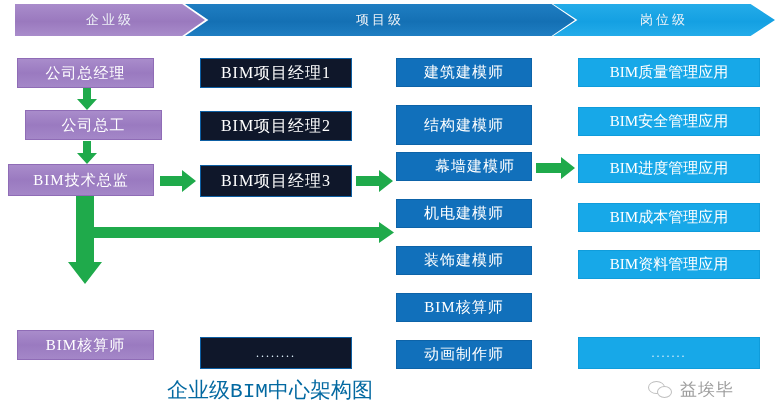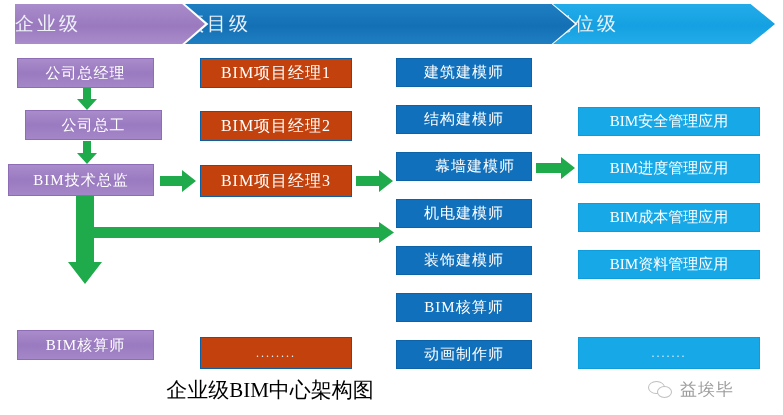--- a/index.html
+++ b/index.html
@@ -15,26 +15,26 @@
     width: 783px;
     height: 415px;
     background: #ffffff;
     overflow: hidden;
   }
 
   
   .chev {
     position: absolute;
     top: 4px;
-    height: 40px;
+    height: 32px;
     display: flex;
     align-items: center;
-    justify-content: flex-start;
+    justify-content: center;
     color: #eef2f7;
-    font-size: 19px;
+    font-size: 13px;
     letter-spacing: 3px;
     font-family: "Liberation Serif", "DejaVu Serif", serif;
     box-sizing: border-box;
   }
   .chev-1 {
     left: 15px;
     width: 190px;
     background: linear-gradient(180deg, #a98ccb 0%, #9a79be 55%, #a98ccb 100%);
     clip-path: polygon(0 0, 88% 0, 100% 50%, 88% 100%, 0 100%);
   }
@@ -63,21 +63,21 @@
     text-align: center;
     font-family: "Liberation Serif", "DejaVu Serif", serif;
   }
   .node.purple {
     background: linear-gradient(180deg, #a98ccb 0%, #9a7ac0 50%, #a487c8 100%);
     border: 1px solid #8f6cb6;
     font-size: 15px;
     letter-spacing: 1px;
   }
   .node.blue {
-    background: #c2410c;
+    background: #0f172a;
     border: 1px solid #0d5fa3;
     font-size: 16px;
     letter-spacing: 1px;
   }
   .node.blue2 {
     background: #1170bb;
     border: 1px solid #0d63a8;
     font-size: 15px;
     letter-spacing: 1px;
   }
@@ -99,23 +99,23 @@
   }
   .arrow-green svg { display: block; }
 
   
   #caption {
     position: absolute;
     left: 0;
     top: 376px;
     width: 540px;
     text-align: center;
-    font-family: Liberation Serif, serif;
+    font-family: Liberation Mono, monospace;
     font-size: 21px;
-    color: #000000;
+    color: #0369a1;
     letter-spacing: 0px;
   }
 
   
   #watermark {
     position: absolute;
     left: 648px;
     top: 378px;
     display: flex;
     align-items: center;
@@ -193,21 +193,21 @@
   </div>
 
   <div class="node blue dots" style="left:200px; top:337px; width:152px; height:32px;">
     <span>........</span>
   </div>
 
   <div class="node blue2" style="left:396px; top:58px; width:136px; height:29px;">
     <span>建筑建模师</span>
   </div>
 
-  <div class="node blue2" style="left:396px; top:105px; width:136px; height:29px;">
+  <div class="node blue2" style="left:396px; top:105px; width:136px; height:40px;">
     <span>结构建模师</span>
   </div>
 
   <div class="node blue2" style="left:396px; top:152px; width:136px; height:29px;padding-left:22px;">
     <span>幕墙建模师</span>
   </div>
 
   <div class="node blue2" style="left:396px; top:199px; width:136px; height:29px;">
     <span>机电建模师</span>
   </div>
@@ -217,20 +217,23 @@
   </div>
 
   <div class="node blue2" style="left:396px; top:293px; width:136px; height:29px;">
     <span>BIM核算师</span>
   </div>
 
   <div class="node blue2" style="left:396px; top:340px; width:136px; height:29px;">
     <span>动画制作师</span>
   </div>
 
+  <div class="node cyan" style="left:578px; top:58px; width:182px; height:29px;">
+    <span>BIM质量管理应用</span>
+  </div>
 
   <div class="node cyan" style="left:578px; top:107px; width:182px; height:29px;">
     <span>BIM安全管理应用</span>
   </div>
 
   <div class="node cyan" style="left:578px; top:154px; width:182px; height:29px;">
     <span>BIM进度管理应用</span>
   </div>
 
   <div class="node cyan" style="left:578px; top:203px; width:182px; height:29px;">

